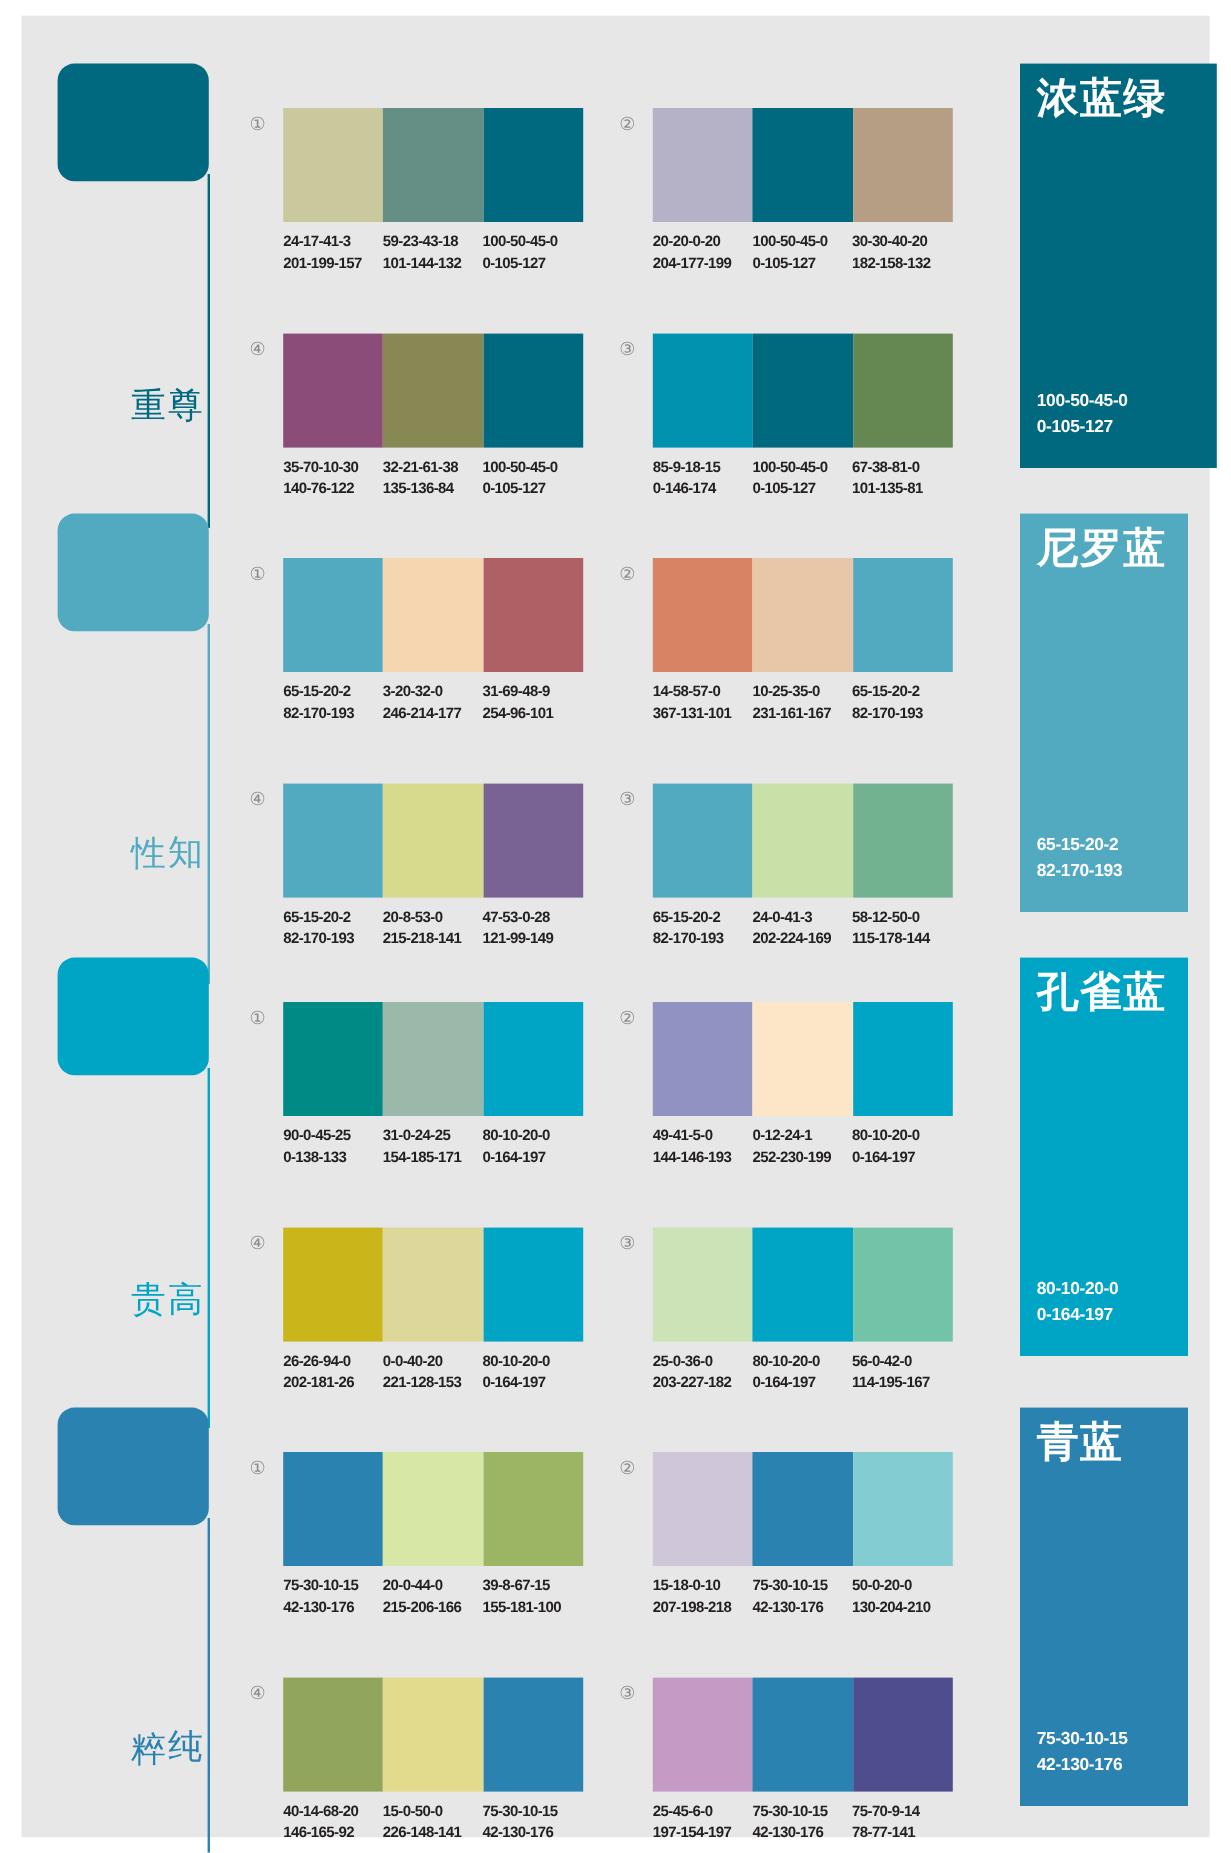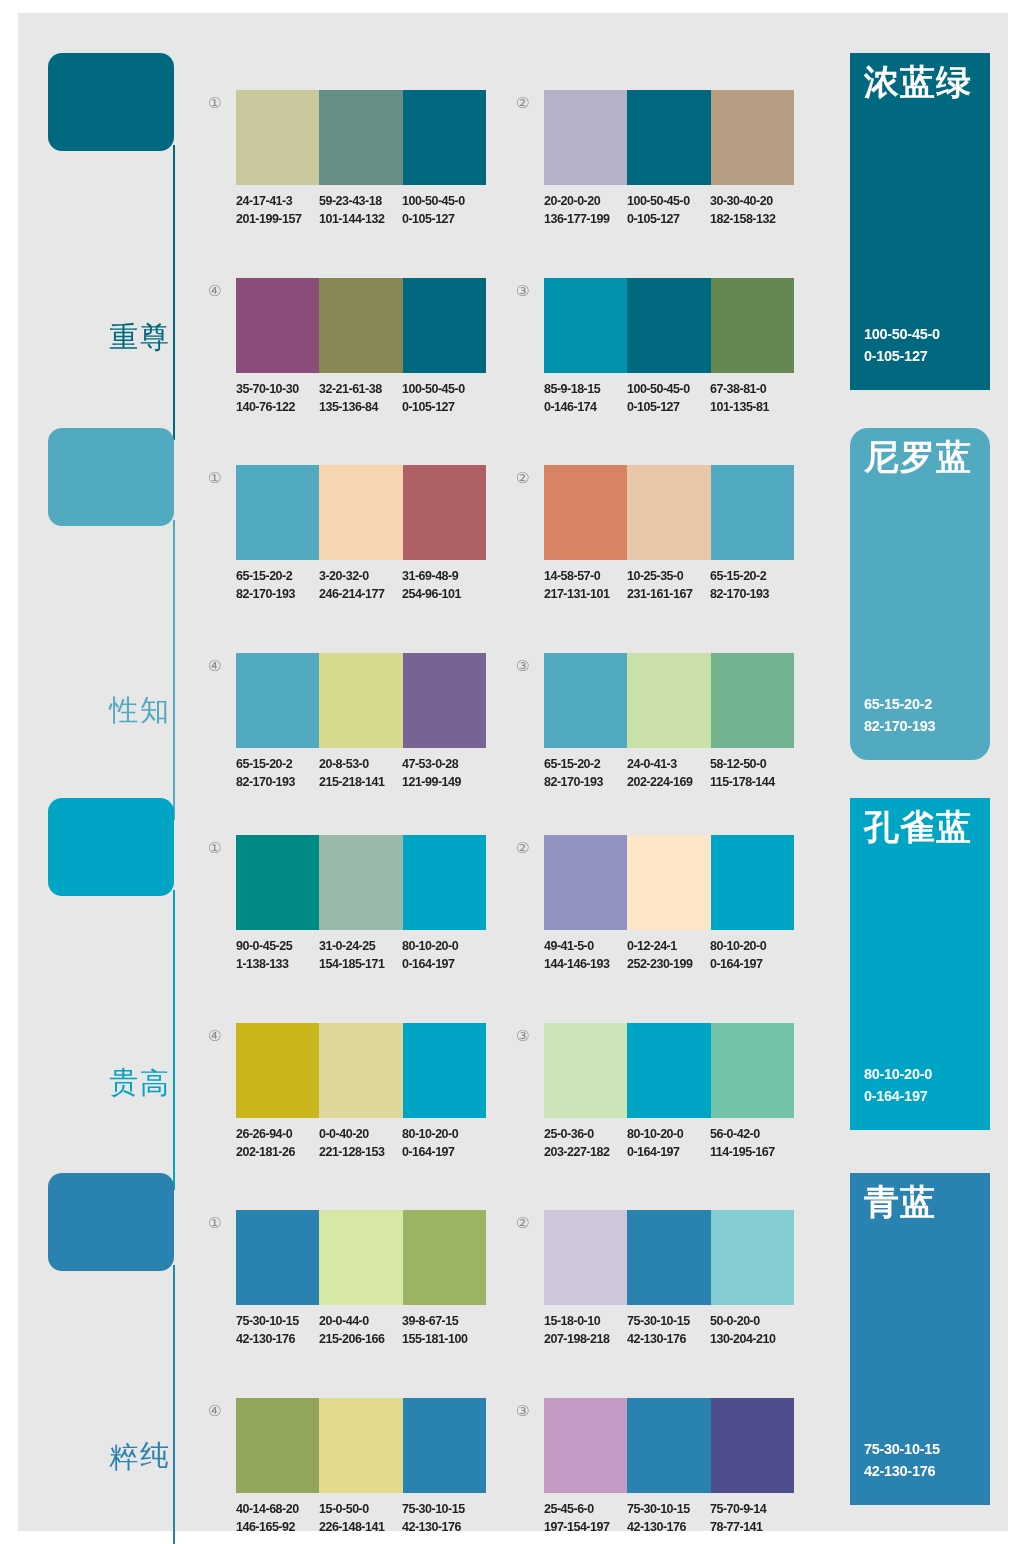--- a/index.html
+++ b/index.html
@@ -172,21 +172,21 @@
         <div class="prow" style="left: 498px; top: 37px;">
           <div class="pnum">②</div>
           <div class="chips">
             <div class="chip" style="background: rgb(181, 177, 199);"></div>
             <div class="chip" style="background: rgb(0, 105, 127);"></div>
             <div class="chip" style="background: rgb(182, 158, 132);"></div>
           </div>
           <div class="codes">
             <div class="code">
               <span>20-20-0-20</span>
-              <span>136-177-199</span>
+              <span>204-177-199</span>
             </div>
             <div class="code">
               <span>100-50-45-0</span>
               <span>0-105-127</span>
             </div>
             <div class="code">
               <span>30-30-40-20</span>
               <span>182-158-132</span>
             </div>
           </div>
@@ -229,21 +229,21 @@
               <span>100-50-45-0</span>
               <span>0-105-127</span>
             </div>
             <div class="code">
               <span>67-38-81-0</span>
               <span>101-135-81</span>
             </div>
           </div>
         </div>
       </div>
-      <div class="panel" style="top: 40px; height: 337px; background: rgb(0, 105, 127);">
+      <div class="panel" style="top: 40px; height: 337px; background: rgb(0, 105, 127); padding-left: 24px;">
         <div class="panel-title">浓蓝绿</div>
         <div class="panel-code" style="top: 271px;">
           <span>100-50-45-0</span>
           <span>0-105-127</span>
         </div>
       </div>
       <div class="group" style="top: 415px;">
         <div class="key-swatch" style="background: rgb(82, 170, 193);"></div>
         <div class="key-line" style="height: 300px; background: rgb(82, 170, 193);"></div>
         <div class="key-word" style="top: 245px; left: 112px; color: rgb(82, 170, 193);">知性</div>
@@ -272,21 +272,21 @@
         <div class="prow" style="left: 498px; top: 37px;">
           <div class="pnum">②</div>
           <div class="chips">
             <div class="chip" style="background: rgb(217, 131, 101);"></div>
             <div class="chip" style="background: rgb(231, 199, 167);"></div>
             <div class="chip" style="background: rgb(82, 170, 193);"></div>
           </div>
           <div class="codes">
             <div class="code">
               <span>14-58-57-0</span>
-              <span>217-131-101</span>
+              <span>367-131-101</span>
             </div>
             <div class="code">
               <span>10-25-35-0</span>
               <span>231-161-167</span>
             </div>
             <div class="code">
               <span>65-15-20-2</span>
               <span>82-170-193</span>
             </div>
           </div>
@@ -329,42 +329,42 @@
               <span>24-0-41-3</span>
               <span>202-224-169</span>
             </div>
             <div class="code">
               <span>58-12-50-0</span>
               <span>115-178-144</span>
             </div>
           </div>
         </div>
       </div>
-      <div class="panel" style="top: 415px; height: 332px; background: rgb(82, 170, 193); border-radius: 18px;">
+      <div class="panel" style="top: 415px; height: 332px; background: rgb(82, 170, 193);">
         <div class="panel-title">尼罗蓝</div>
         <div class="panel-code" style="top: 266px;">
           <span>65-15-20-2</span>
           <span>82-170-193</span>
         </div>
       </div>
       <div class="group" style="top: 785px;">
         <div class="key-swatch" style="background: rgb(0, 164, 197);"></div>
         <div class="key-line" style="height: 300px; background: rgb(0, 164, 197);"></div>
         <div class="key-word" style="top: 245px; left: 112px; color: rgb(0, 164, 197);">高贵</div>
         <div class="prow" style="left: 190px; top: 37px;">
           <div class="pnum">①</div>
           <div class="chips">
             <div class="chip" style="background: rgb(0, 138, 133);"></div>
             <div class="chip" style="background: rgb(154, 185, 171);"></div>
             <div class="chip" style="background: rgb(0, 164, 197);"></div>
           </div>
           <div class="codes">
             <div class="code">
               <span>90-0-45-25</span>
-              <span>1-138-133</span>
+              <span>0-138-133</span>
             </div>
             <div class="code">
               <span>31-0-24-25</span>
               <span>154-185-171</span>
             </div>
             <div class="code">
               <span>80-10-20-0</span>
               <span>0-164-197</span>
             </div>
           </div>

